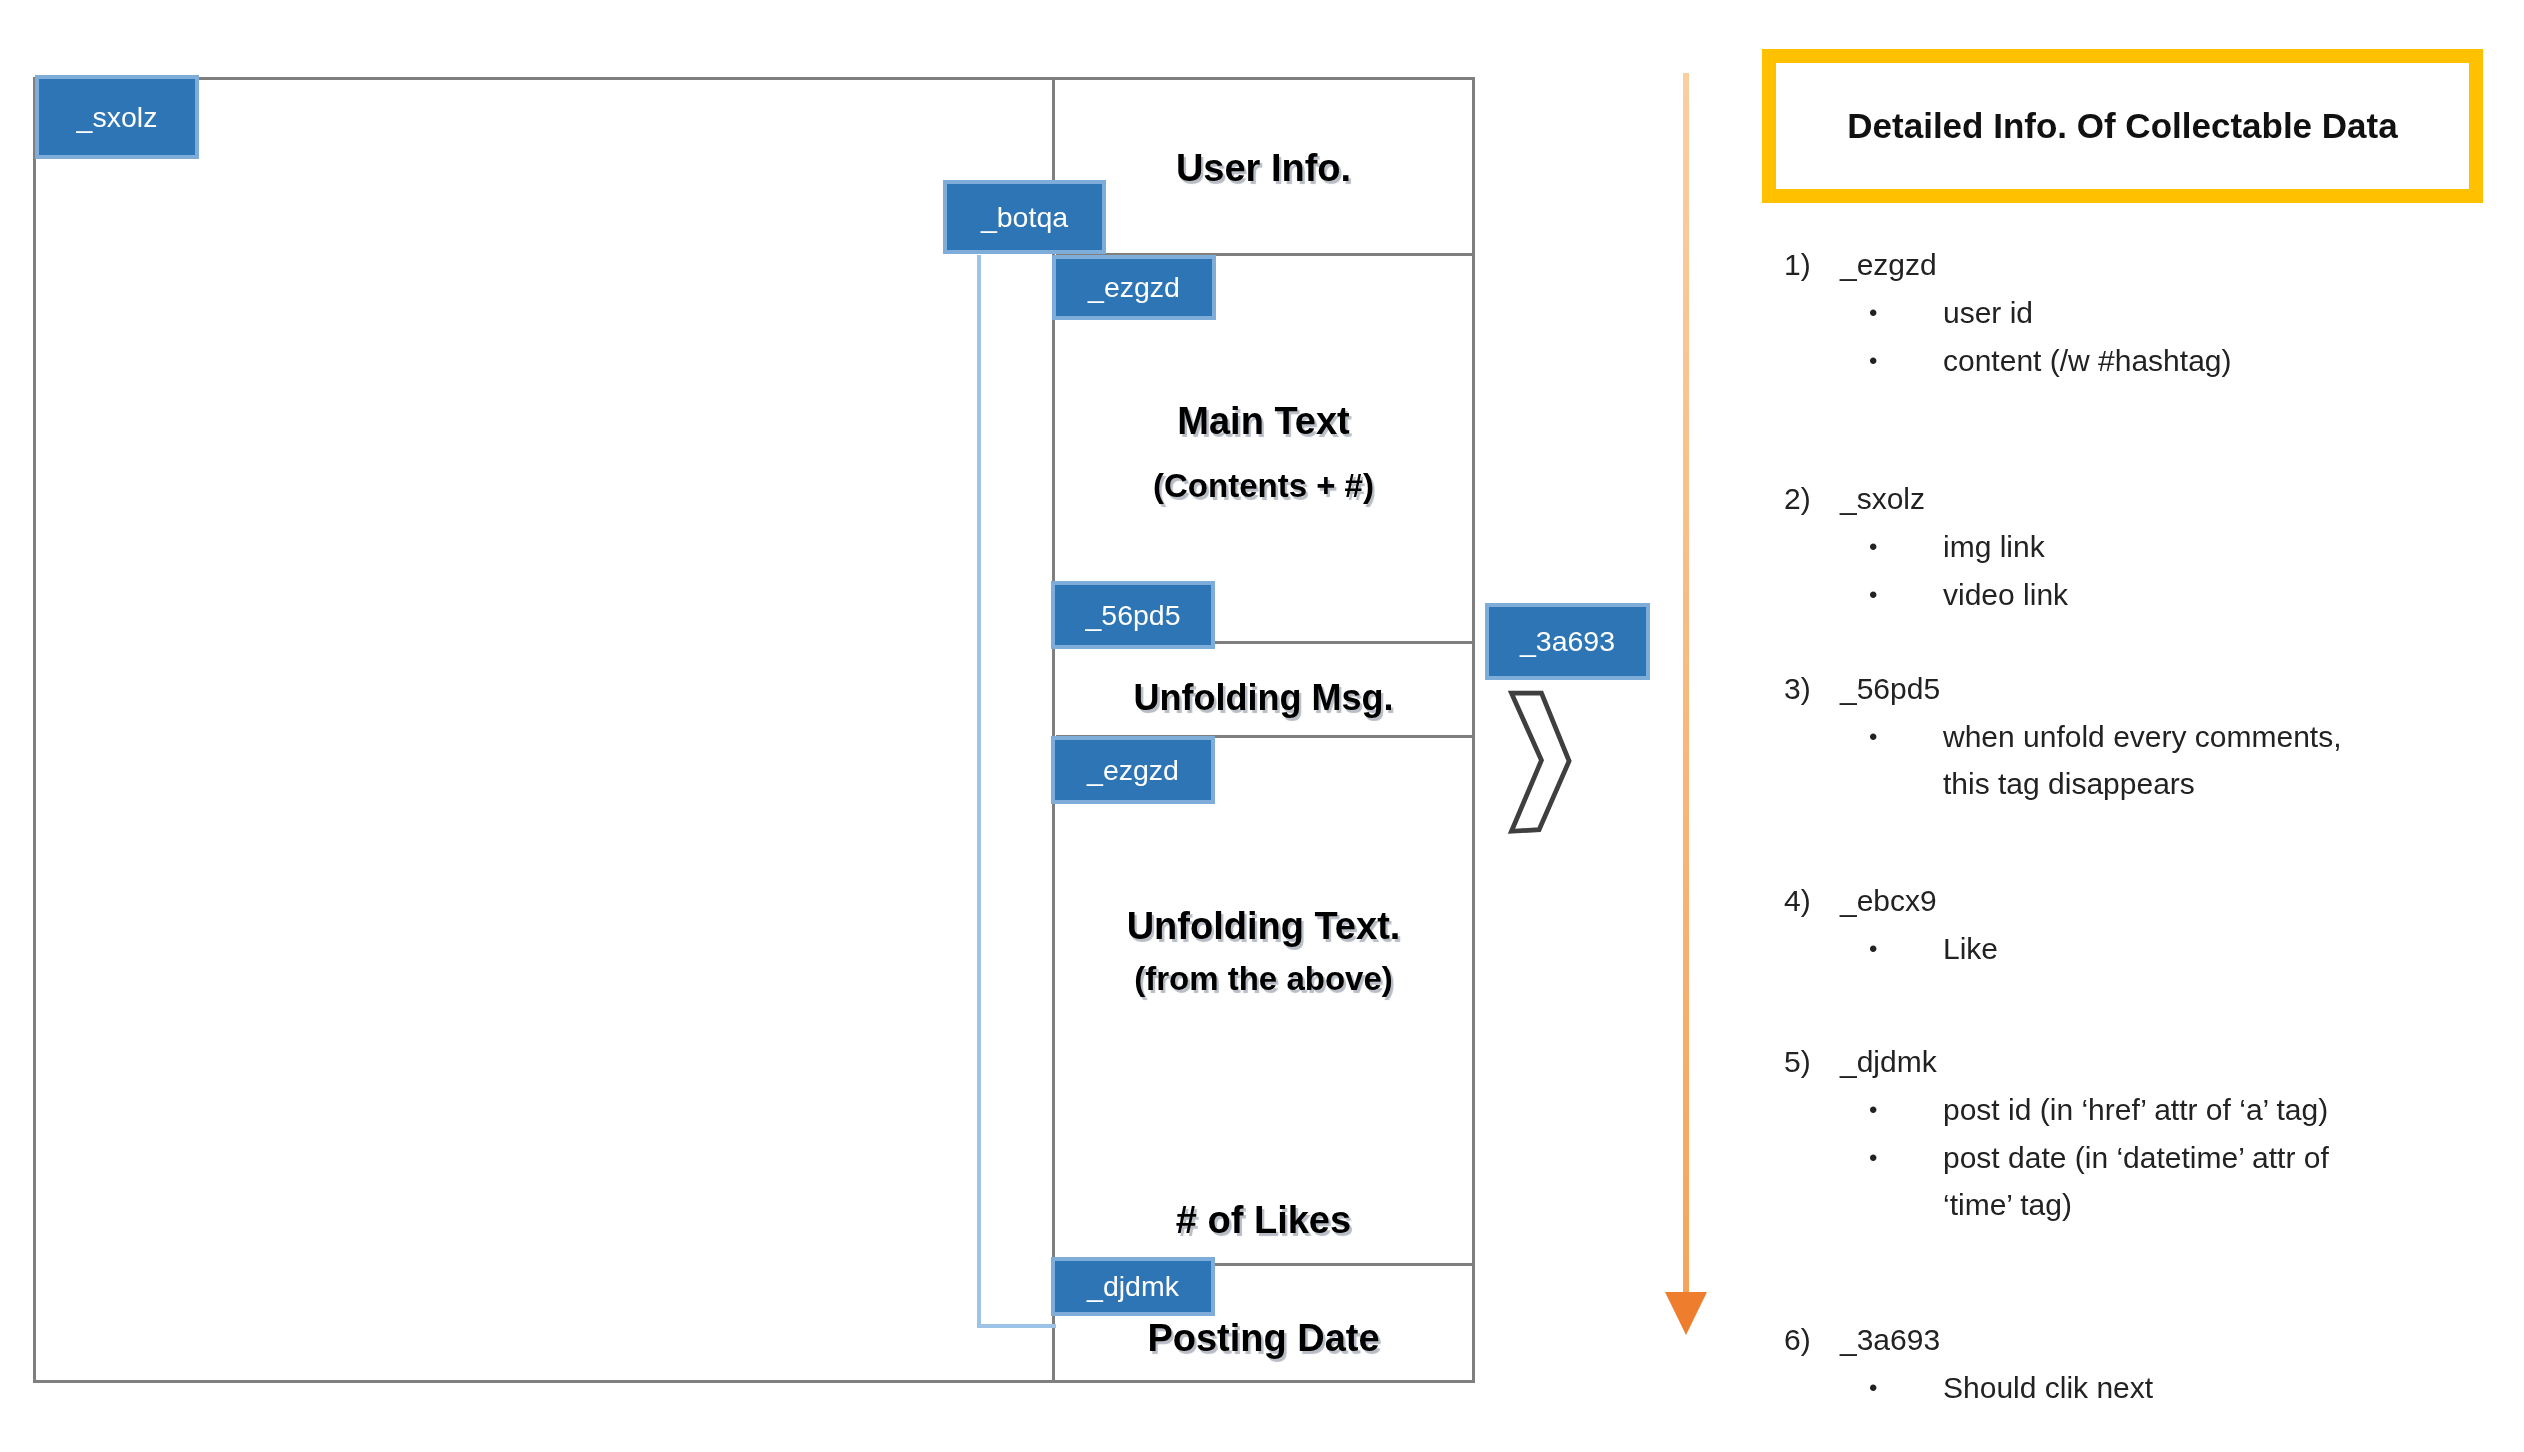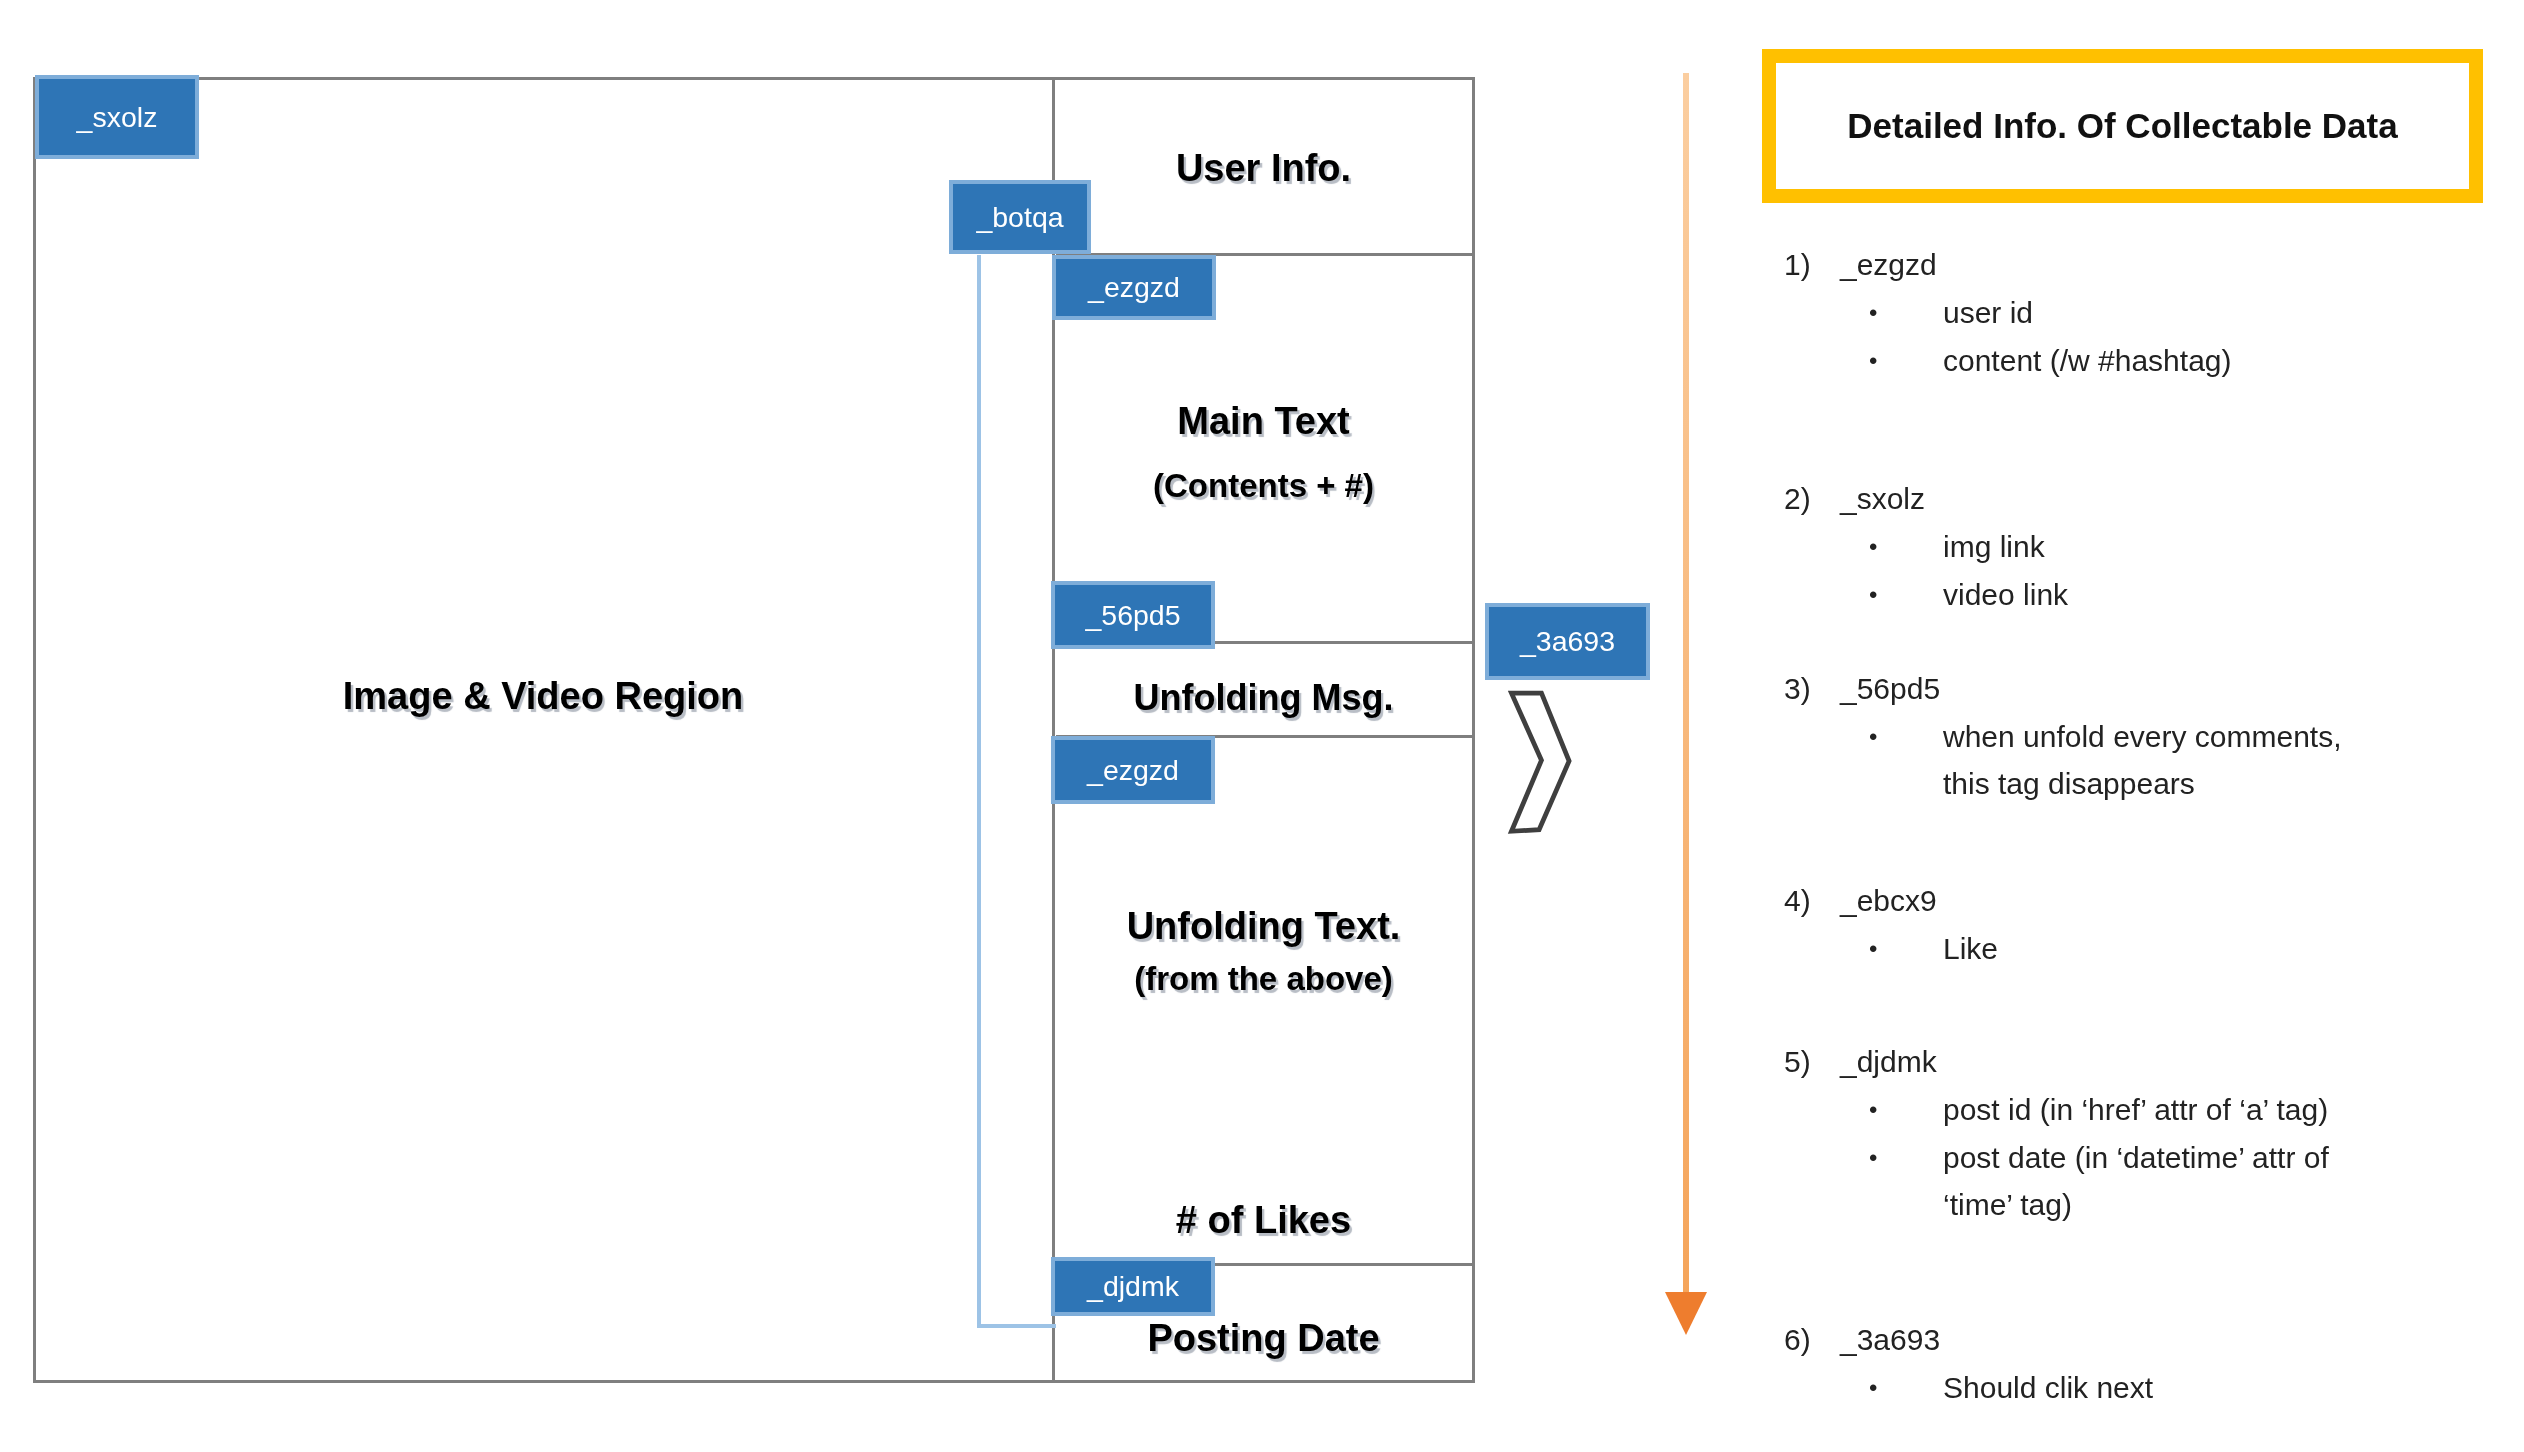--- a/index.html
+++ b/index.html
@@ -42,21 +42,21 @@
   .lbl-region{left:33px;top:675px;width:1020px;}
   
   .tag{
     position:absolute;box-sizing:border-box;
     background:#2E75B6;border:4px solid #7EADD9;
     color:#ffffff;font-size:28.5px;
     display:flex;align-items:center;justify-content:center;
     z-index:4;white-space:nowrap;
   }
   .tag-sxolz{left:35px;top:75px;width:164px;height:84px;}
-  .tag-botqa{left:943px;top:180px;width:142px;height:74px;margin-left:6px;}
+  .tag-botqa{left:943px;top:180px;width:163px;height:74px;}
   .tag-ezgzd1{left:1052px;top:255px;width:164px;height:65px;}
   .tag-56pd5{left:1051px;top:581px;width:164px;height:68px;}
   .tag-ezgzd2{left:1051px;top:736px;width:164px;height:68px;}
   .tag-3a693{left:1485px;top:603px;width:165px;height:77px;}
   .tag-ebcx9{left:1051px;top:1109px;width:512px;height:60px;font-size:27px;}
   .tag-djdmk{left:1051px;top:1257px;width:164px;height:59px;}
   .tag sup{font-size:0.62em;vertical-align:super;line-height:0;}
   
   .chevron{position:absolute;left:1502px;top:686px;z-index:3;}
   
@@ -96,21 +96,20 @@
   <div class="outer-box"></div>
   <div class="vline divider"></div>
   <div class="hline hl1"></div>
   <div class="hline hl2"></div>
   <div class="hline hl3"></div>
   <div class="hline hl4"></div>
 
   <div class="conn conn-v"></div>
   <div class="conn conn-h"></div>
 
-  <div class="glabel fs48 lbl-region">Image &amp; Video Region</div>
   <div class="glabel fs48 lbl-user">User Info.</div>
   <div class="glabel fs48 lbl-main">Main Text</div>
   <div class="glabel fs42 lbl-main-sub">(Contents + #)</div>
   <div class="glabel fs44 lbl-unmsg">Unfolding Msg.</div>
   <div class="glabel fs48 lbl-untext">Unfolding Text.</div>
   <div class="glabel fs42 lbl-untext-sub">(from the above)</div>
   <div class="glabel fs48 lbl-likes"># of Likes</div>
   <div class="glabel fs48 lbl-date">Posting Date</div>
 
   <div class="tag tag-sxolz">

